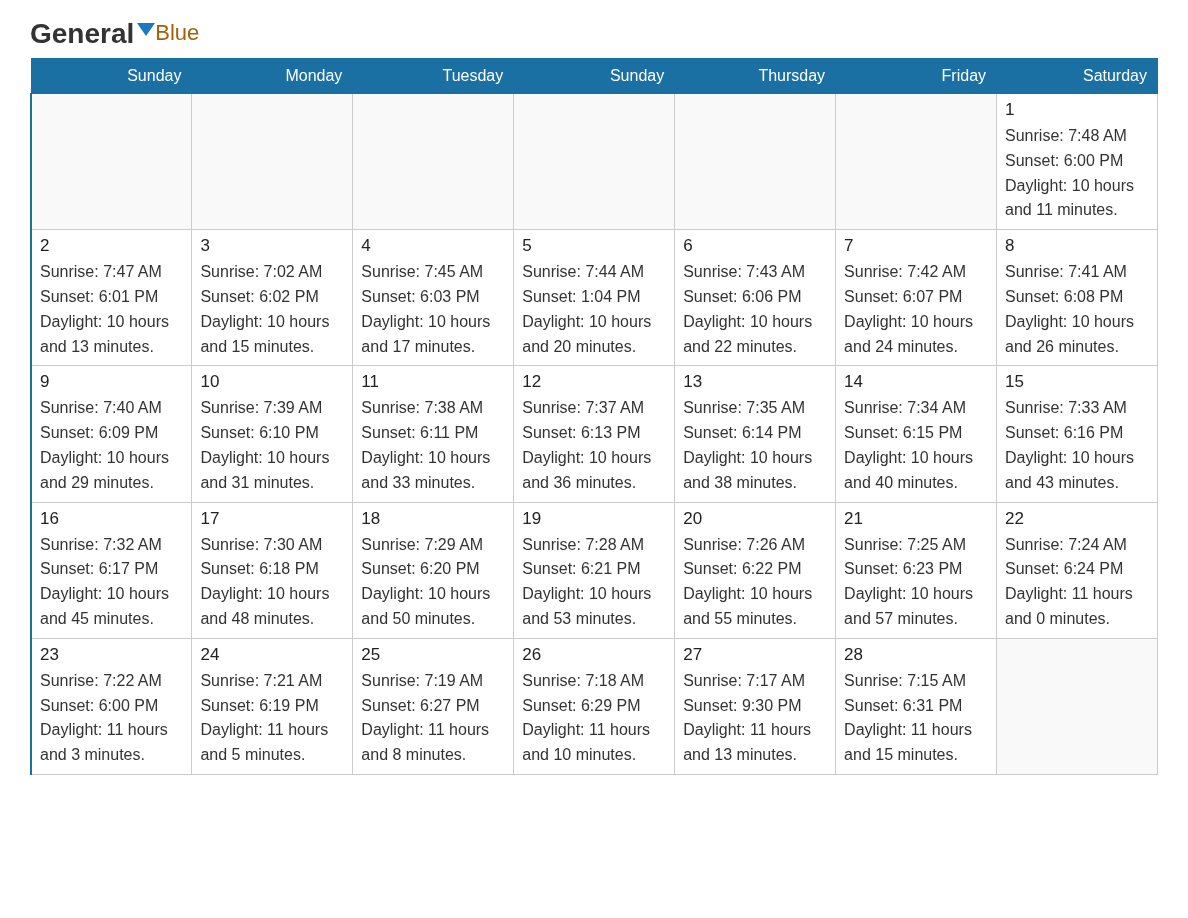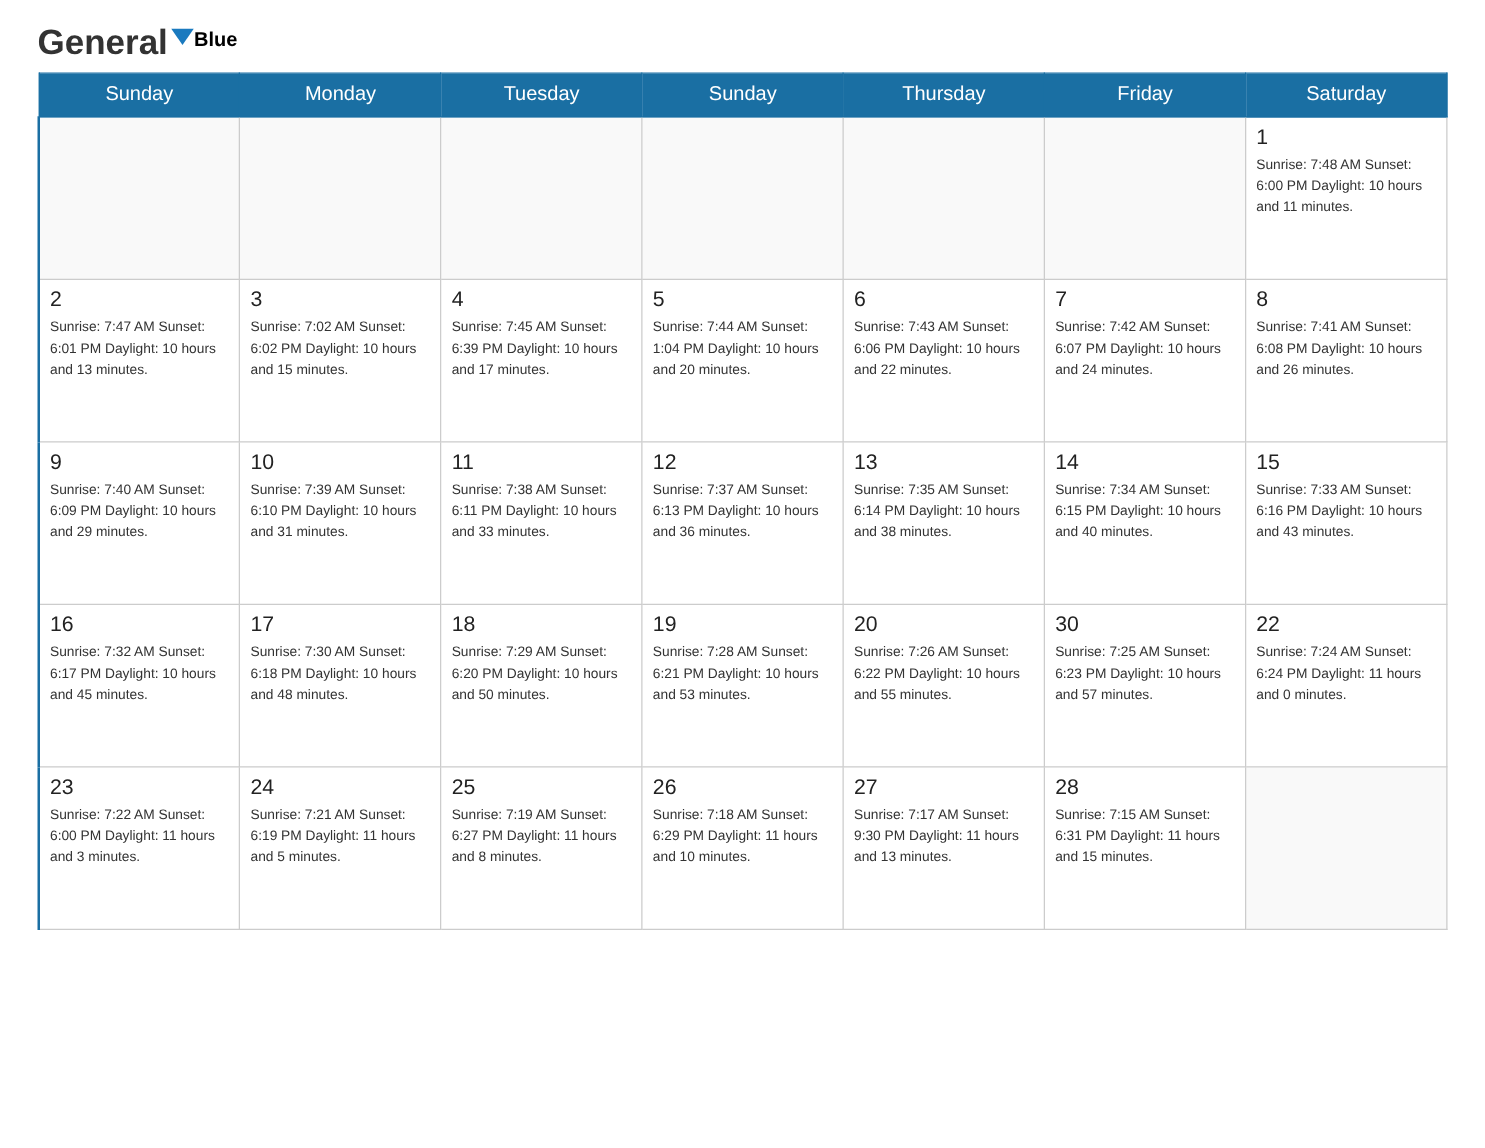--- a/index.html
+++ b/index.html
@@ -20,23 +20,23 @@
       display: flex;
       align-items: center;
     }
     .logo-general {
       font-size: 28px;
       font-weight: bold;
       color: #333;
       line-height: 1;
     }
     .logo-blue {
-      font-size: 16px;
-      font-weight: bold;
-      color: #000000;
+      font-size: 22px;
+      font-weight: normal;
+      color: #a16207;
       margin-top: -2px;
     }
     .title-block {
       text-align: right;
     }
     .calendar-title {
       font-size: 52px;
       font-weight: normal;
       color: #111;
       line-height: 1.1;
@@ -50,42 +50,42 @@
       width: 100%;
       border-collapse: collapse;
       margin-top: 10px;
     }
     .calendar th {
       background-color: #1a6fa3;
       color: #fff;
       font-size: 16px;
       font-weight: normal;
       padding: 8px 10px;
-      text-align: center;
+      text-align: right;
       border: 1px solid #1a6fa3;
     }
     .calendar td {
       border: 1px solid #ccc;
       vertical-align: top;
       padding: 6px 8px;
       width: 14.28%;
       min-height: 120px;
       height: 130px;
     }
     .calendar td.empty {
       background: #f9f9f9;
     }
     .day-number {
       font-size: 17px;
       color: #222;
       font-weight: normal;
       margin-bottom: 4px;
     }
     .day-info {
-      font-size: 11px;
+      font-size: 16px;
       color: #333;
       line-height: 1.55;
     }
     .calendar tbody tr td:first-child {
       border-left: 2px solid #1a6fa3;
     }
   </style>
 </head>
 <body>
 
@@ -143,21 +143,21 @@
         <td>
           <div class="day-number">3</div>
           <div class="day-info">Sunrise: 7:02 AM
 Sunset: 6:02 PM
 Daylight: 10 hours
 and 15 minutes.</div>
         </td>
         <td>
           <div class="day-number">4</div>
           <div class="day-info">Sunrise: 7:45 AM
-Sunset: 6:39 PM
+Sunset: 6:03 PM
 Daylight: 10 hours
 and 17 minutes.</div>
         </td>
         <td>
           <div class="day-number">5</div>
           <div class="day-info">Sunrise: 7:44 AM
 Sunset: 1:04 PM
 Daylight: 10 hours
 and 20 minutes.</div>
         </td>
@@ -264,21 +264,21 @@
 and 53 minutes.</div>
         </td>
         <td>
           <div class="day-number">20</div>
           <div class="day-info">Sunrise: 7:26 AM
 Sunset: 6:22 PM
 Daylight: 10 hours
 and 55 minutes.</div>
         </td>
         <td>
-          <div class="day-number">30</div>
+          <div class="day-number">21</div>
           <div class="day-info">Sunrise: 7:25 AM
 Sunset: 6:23 PM
 Daylight: 10 hours
 and 57 minutes.</div>
         </td>
         <td>
           <div class="day-number">22</div>
           <div class="day-info">Sunrise: 7:24 AM
 Sunset: 6:24 PM
 Daylight: 11 hours

